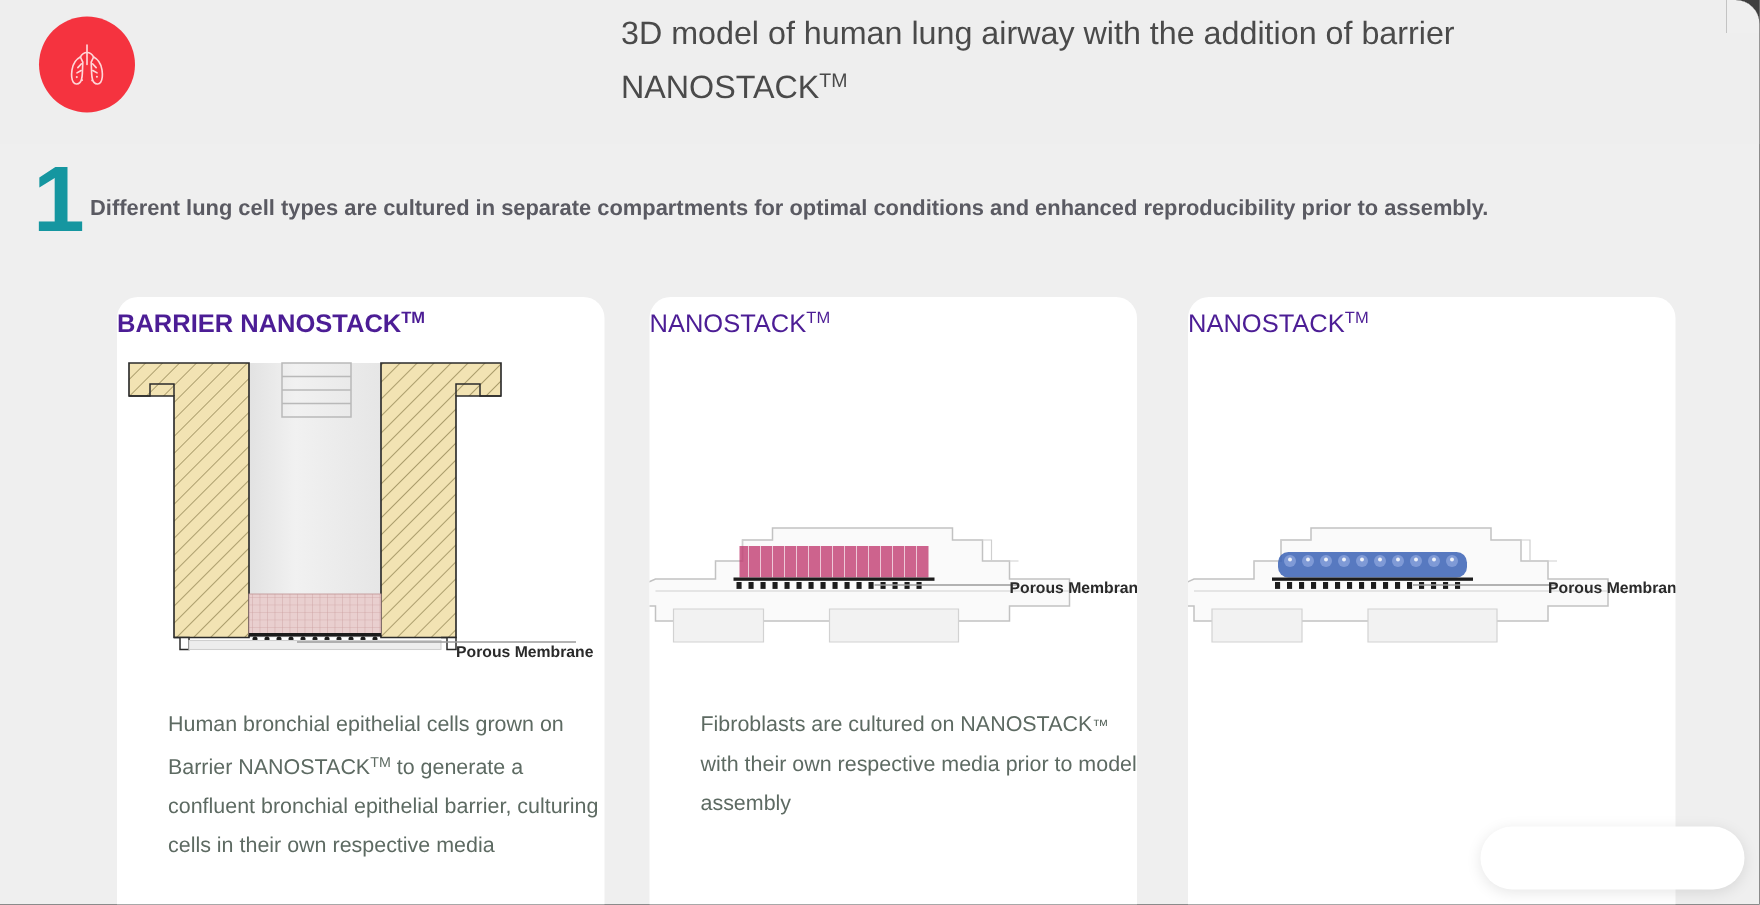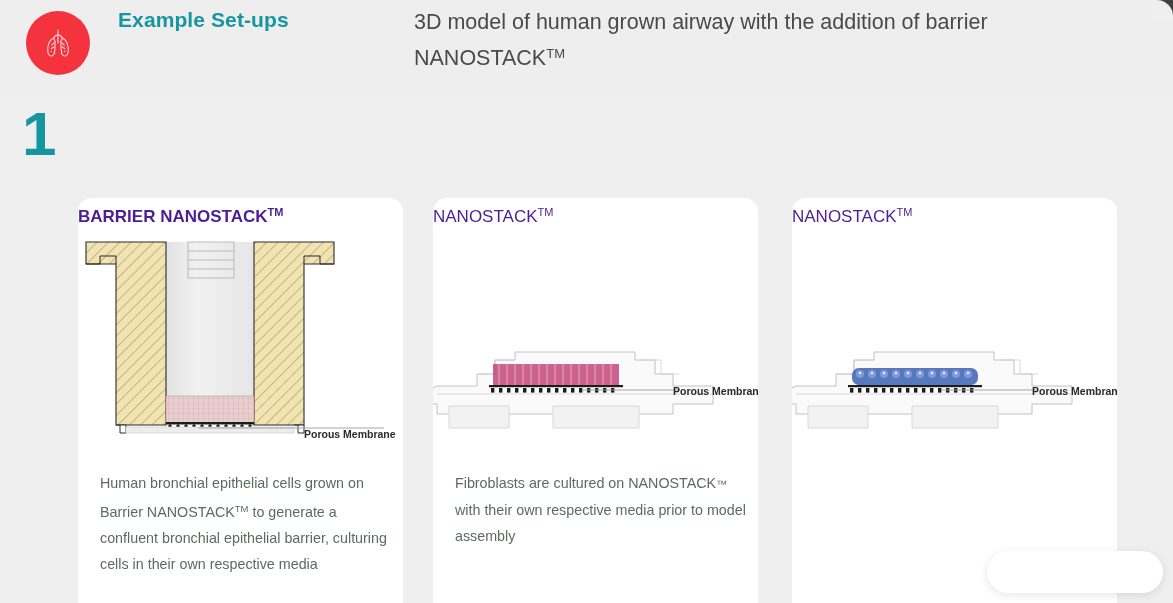--- a/index.html
+++ b/index.html
@@ -117,21 +117,21 @@
     position: absolute;
     top: 40px;
     left: 0;
     width: 325px;
     height: 215px;
   }
   .diagram svg { display: block; }
 
   .caption {
     position: absolute;
-    left: 22px;
+    left: 34px;
     top: 272px;
     width: 292px;
     font-size: 14.3px;
     line-height: 26px;
     color: #5d6a62;
     font-family: "Liberation Sans", sans-serif;
   }
   .caption .tm-sup { font-size: 9.5px; vertical-align: 5px; }
   .caption .tm-inline { font-size: 11px; }
 
@@ -188,30 +188,30 @@
         </g>
         <g fill="#ffd6d8">
           <circle cx="14.2" cy="29.4" r="0.7"></circle>
           <circle cx="17.8" cy="31.4" r="0.6"></circle>
           <circle cx="27.6" cy="29.2" r="0.7"></circle>
           <circle cx="24.4" cy="31.6" r="0.6"></circle>
         </g>
       </svg>
     </div>
 
-    <div id="eyebrow">Example Set-ups</div>
 
     <div id="main-title">
-      <span>3D model of human grown airway with the addition of barrier</span><br>
+      <span>3D model of human lung airway with the addition of barrier</span><br>
       <span>NANOSTACK</span><span class="tm">TM</span>
     </div>
   </div>
 
   <div id="step-row">
     <div id="step-number">1</div>
+    <div id="step-text">Different lung cell types are cultured in separate compartments for optimal conditions and enhanced reproducibility prior to assembly.</div>
   </div>
 
   <div class="card" id="card-0">
     <div class="card-title bold">
       <span>BARRIER NANOSTACK</span><span class="tm">TM</span>
     </div>
 
     <div class="diagram">
       <svg width="325" height="215" viewBox="0 0 325 215">
         <defs>

